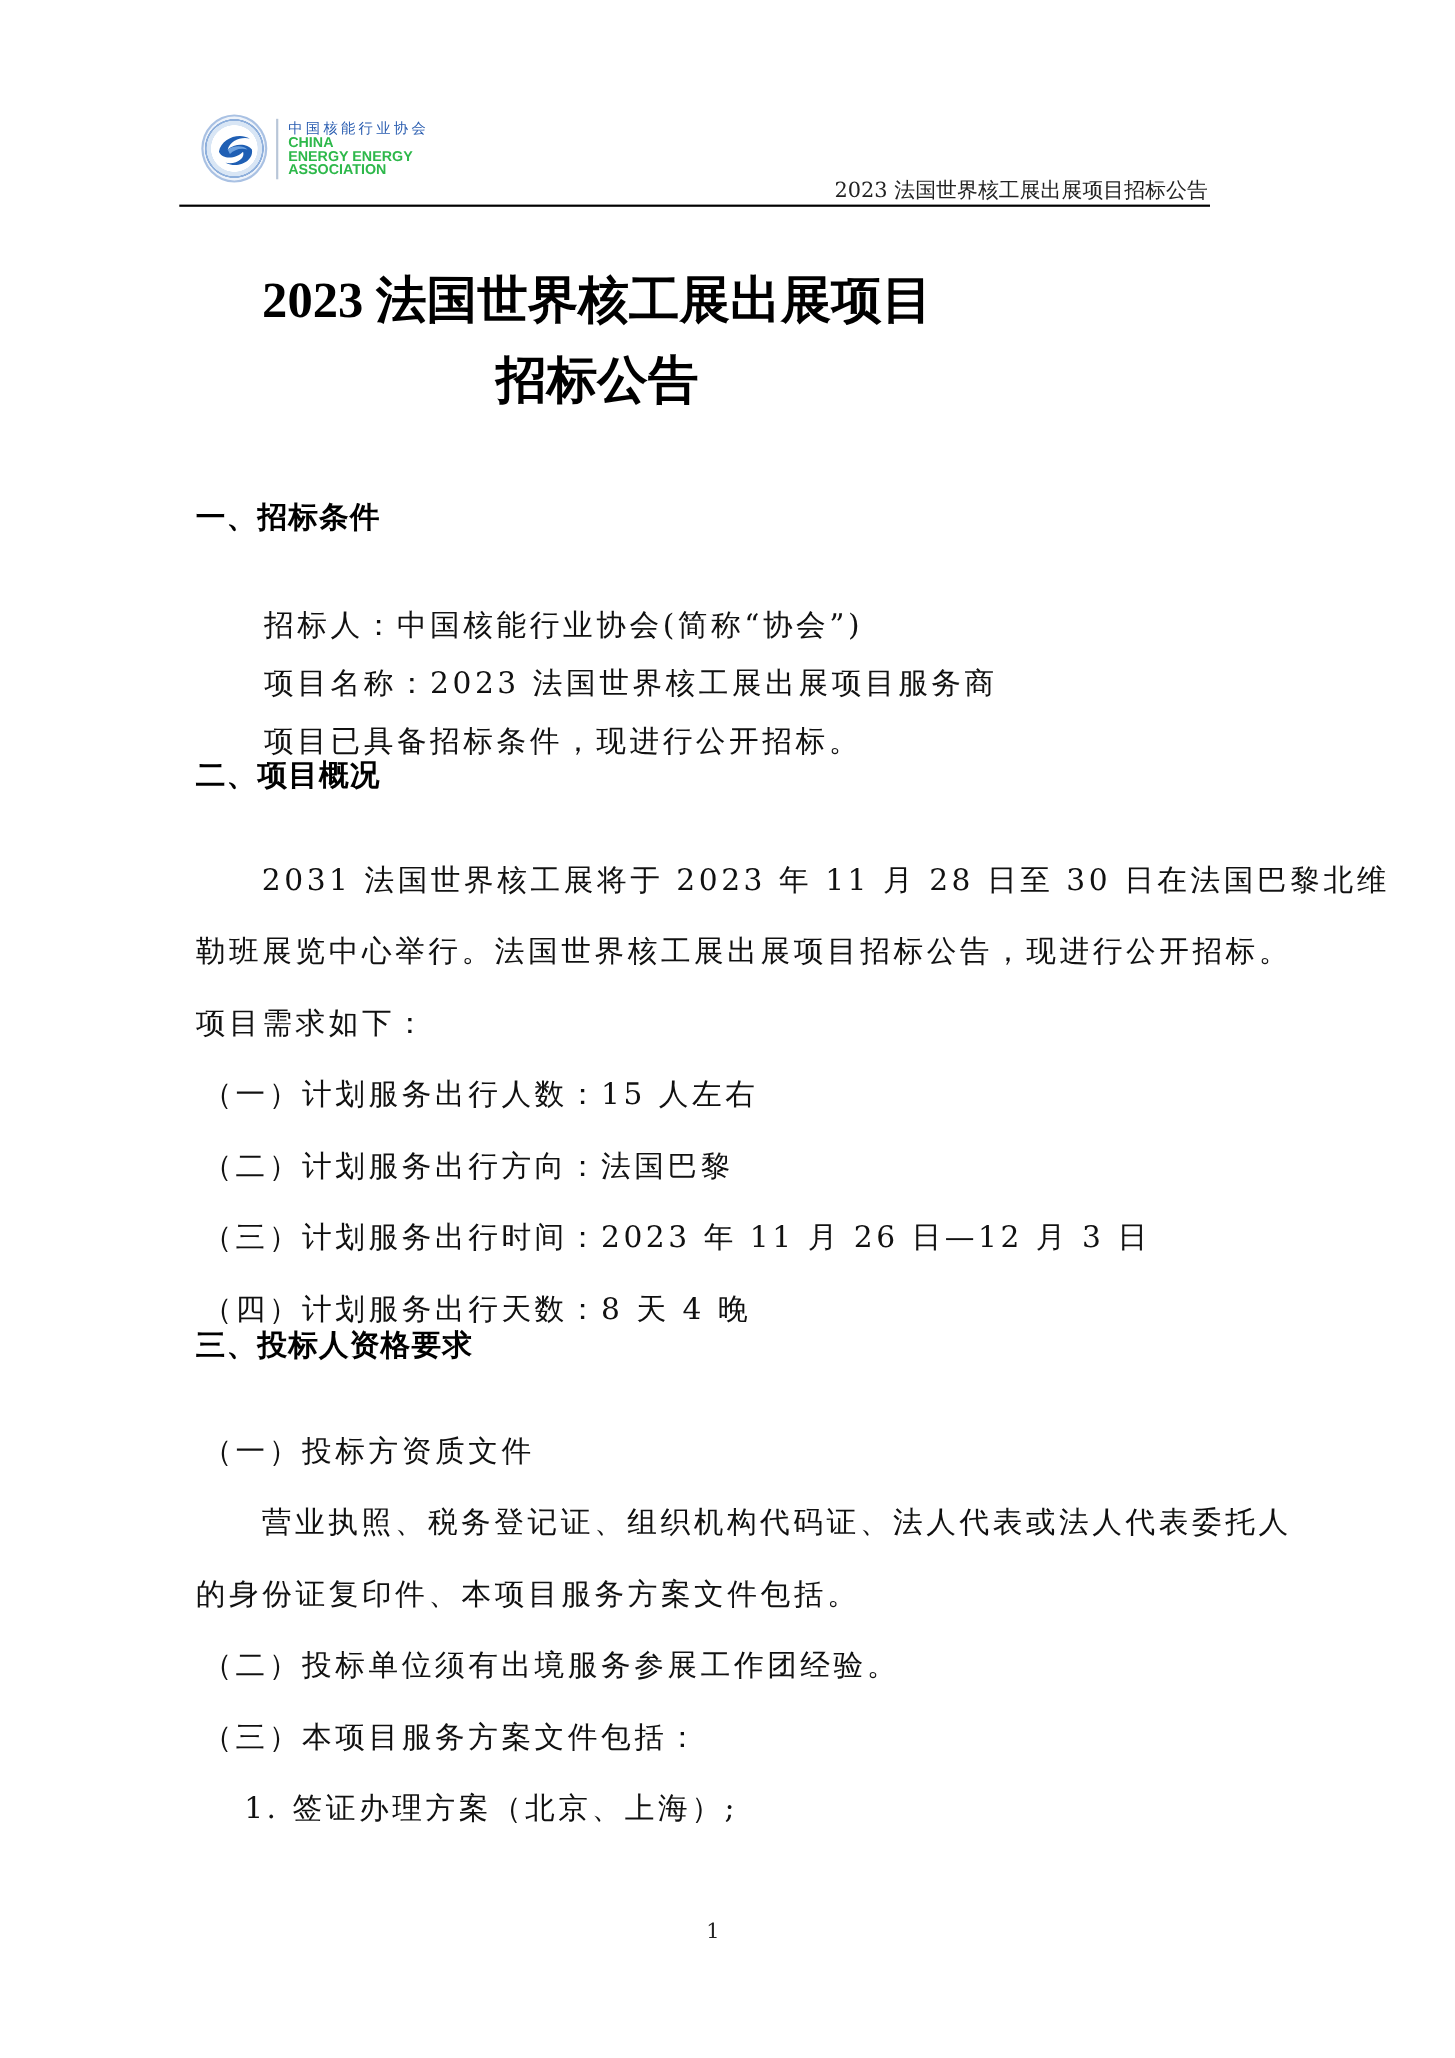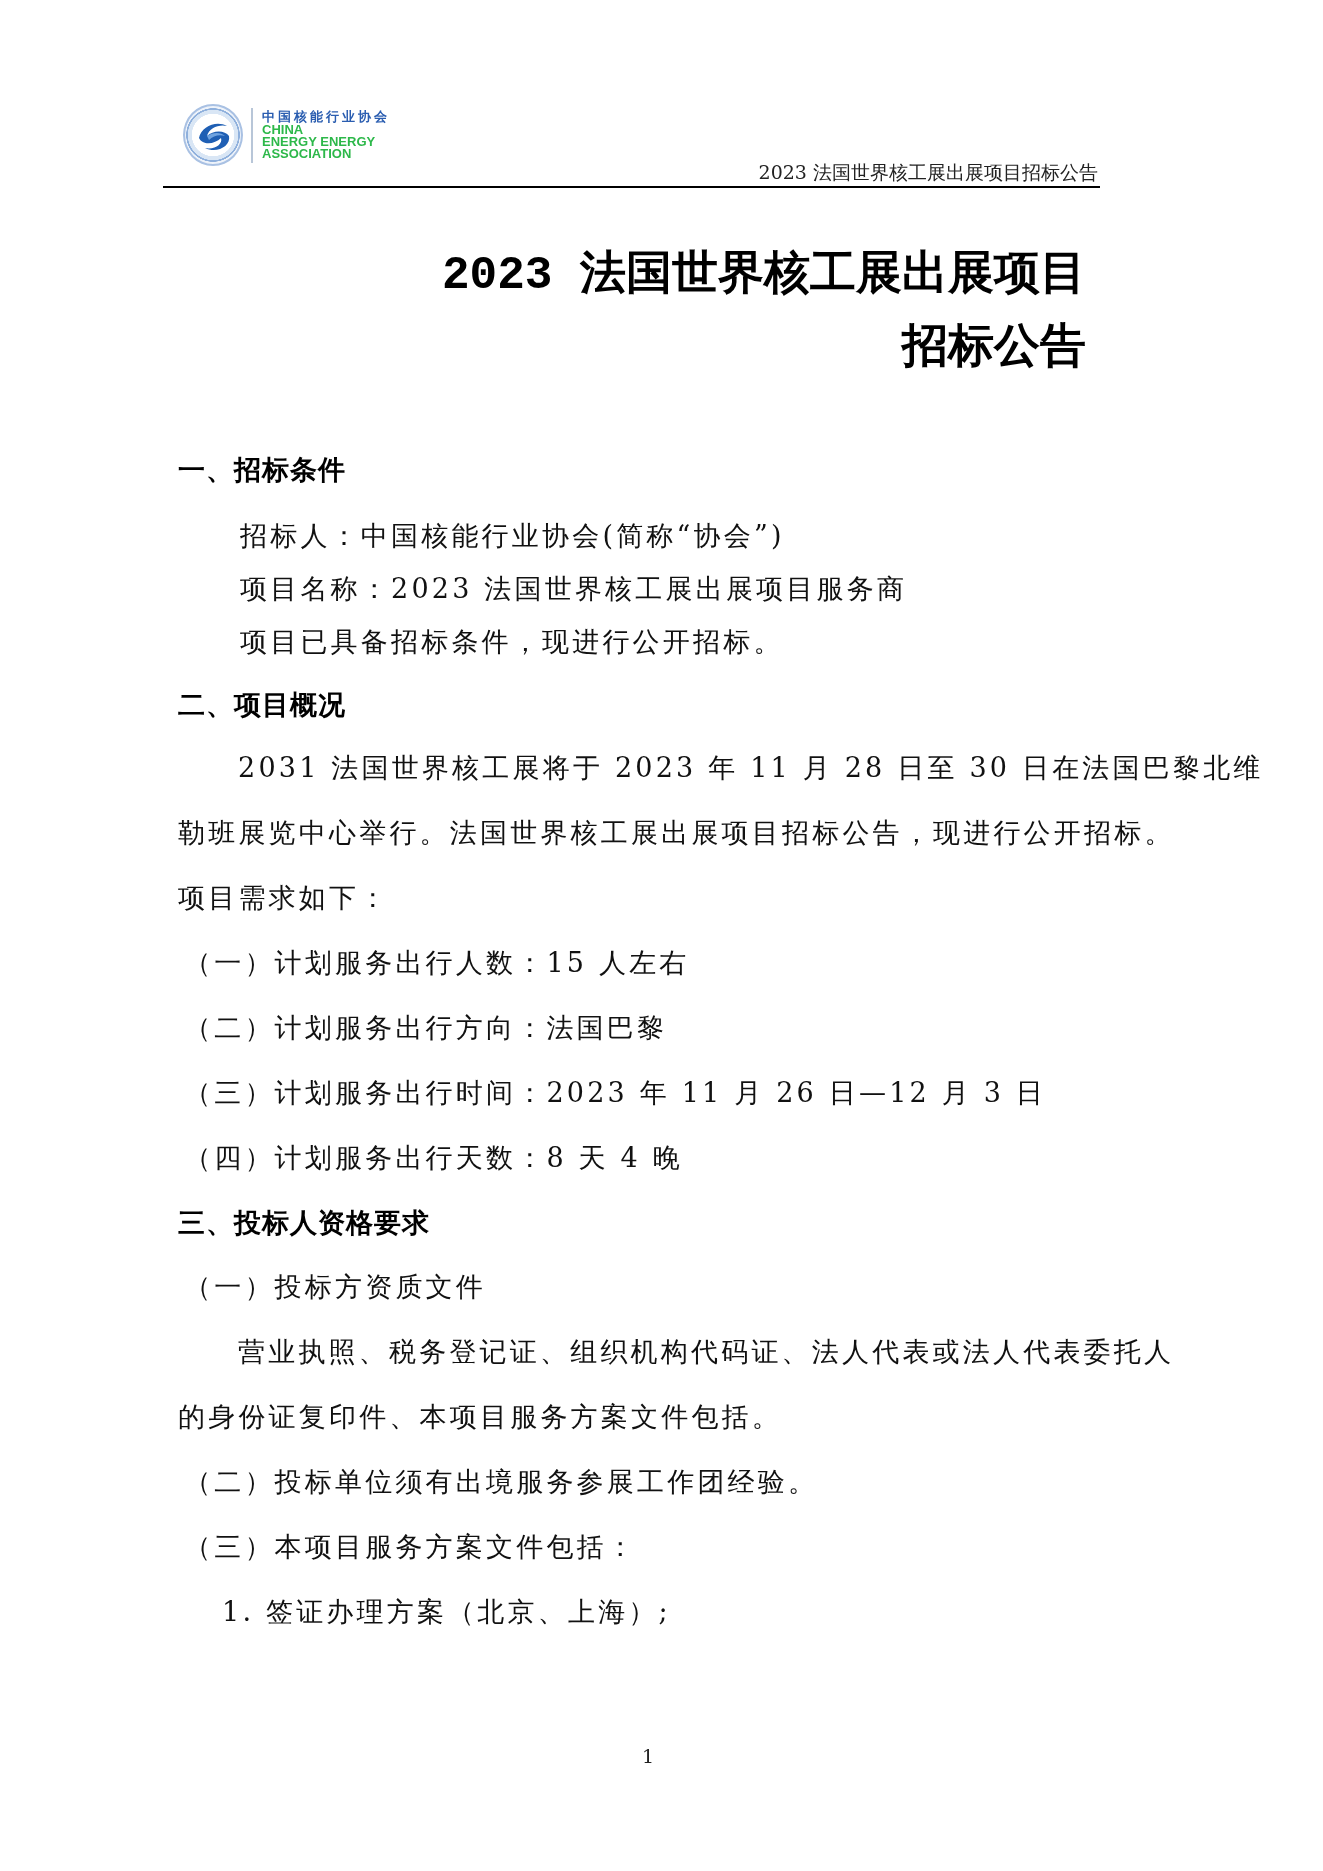--- a/index.html
+++ b/index.html
@@ -5,29 +5,29 @@
   html, body { margin: 0; padding: 0; background: #ffffff; }
   body { width: 1323px; height: 1871px; position: relative; overflow: hidden;
          font-family: "DejaVu Serif", "Liberation Serif", serif; color: #111; }
   .abs { position: absolute; white-space: nowrap; }
   
   .logo-circle { position: absolute; left: 183px; top: 104px; width: 60px; height: 62px; border-radius: 50%;
     background: radial-gradient(circle at 50% 50%, #ffffff 0 52%, #d9e6f5 53% 62%, #8fb0dc 63% 66%, #eef3fa 67% 100%);
     border: 2px solid #a9c1e3; box-sizing: border-box; }
   .logo-swirl { position: absolute; left: 195px; top: 118px; width: 38px; height: 36px; }
   .logo-sep { position: absolute; left: 251px; top: 108px; width: 2px; height: 55px; background: #b8c6d8; }
-  .logo-cn { left: 262px; top: 108px; font-family: "DejaVu Sans", sans-serif; font-weight: bold; font-size: 13px; letter-spacing: 3px; color: #2a5db0; }
+  .logo-cn { left: 262px; top: 108px; font-family: "DejaVu Sans", sans-serif; font-weight: normal; font-size: 13px; letter-spacing: 3px; color: #2a5db0; }
   .logo-en { left: 262px; font-family: "Liberation Sans", sans-serif; font-weight: bold; font-size: 13px; line-height: 12px; color: #2db84a; }
   .header-title { right: 225px; top: 160px; font-size: 19px; color: #222; }
   .header-rule { position: absolute; left: 163px; top: 186px; width: 937px; height: 2px; background: #000; }
   
-  .doc-title { left: 0; width: 1086px; text-align: right; font-weight: bold; font-size: 46px; color: #000; font-family: Liberation Mono, monospace; }
+  .doc-title { left: 0; width: 1086px; text-align: center; font-weight: bold; font-size: 46px; color: #000; font-family: Liberation Serif, serif; }
   
   .h { left: 178px; font-family: "DejaVu Sans", sans-serif; font-weight: bold; font-size: 27px; letter-spacing: 1px; color: #000; }
-  .p { font-size: 27px; letter-spacing: 3.2px; color: #111; }
+  .p { font-size: 27px; letter-spacing: 3.2px; color: #111; margin-top: 32px; }
   .page-num { left: 642px; top: 1745px; font-size: 19px; color: #222; }
 </style>
 </head>
 <body>
 
 <div>
   <div class="logo-circle"></div>
   <svg class="logo-swirl" viewBox="0 0 38 36">
     <path d="M4 20 C6 8, 22 2, 32 8 C24 6, 14 10, 12 18 C18 12, 30 12, 34 18 C36 28, 22 36, 10 30 C20 32, 28 26, 26 20 C20 26, 8 28, 4 20 Z" fill="#1f5fb4"></path>
     <path d="M12 18 C18 14, 26 14, 30 18 C24 16, 18 18, 14 22 Z" fill="#6fa3e0"></path>

